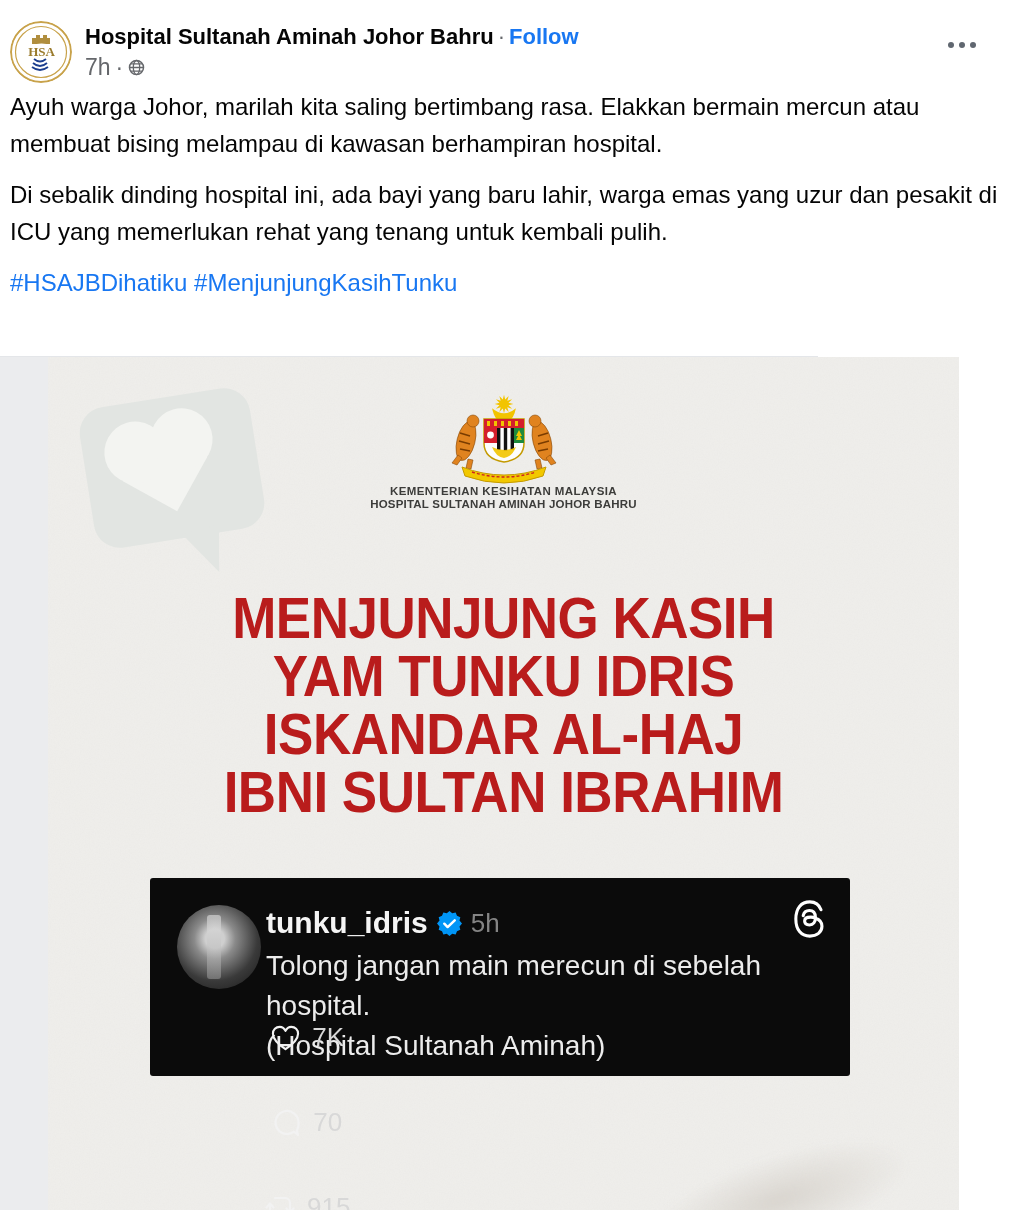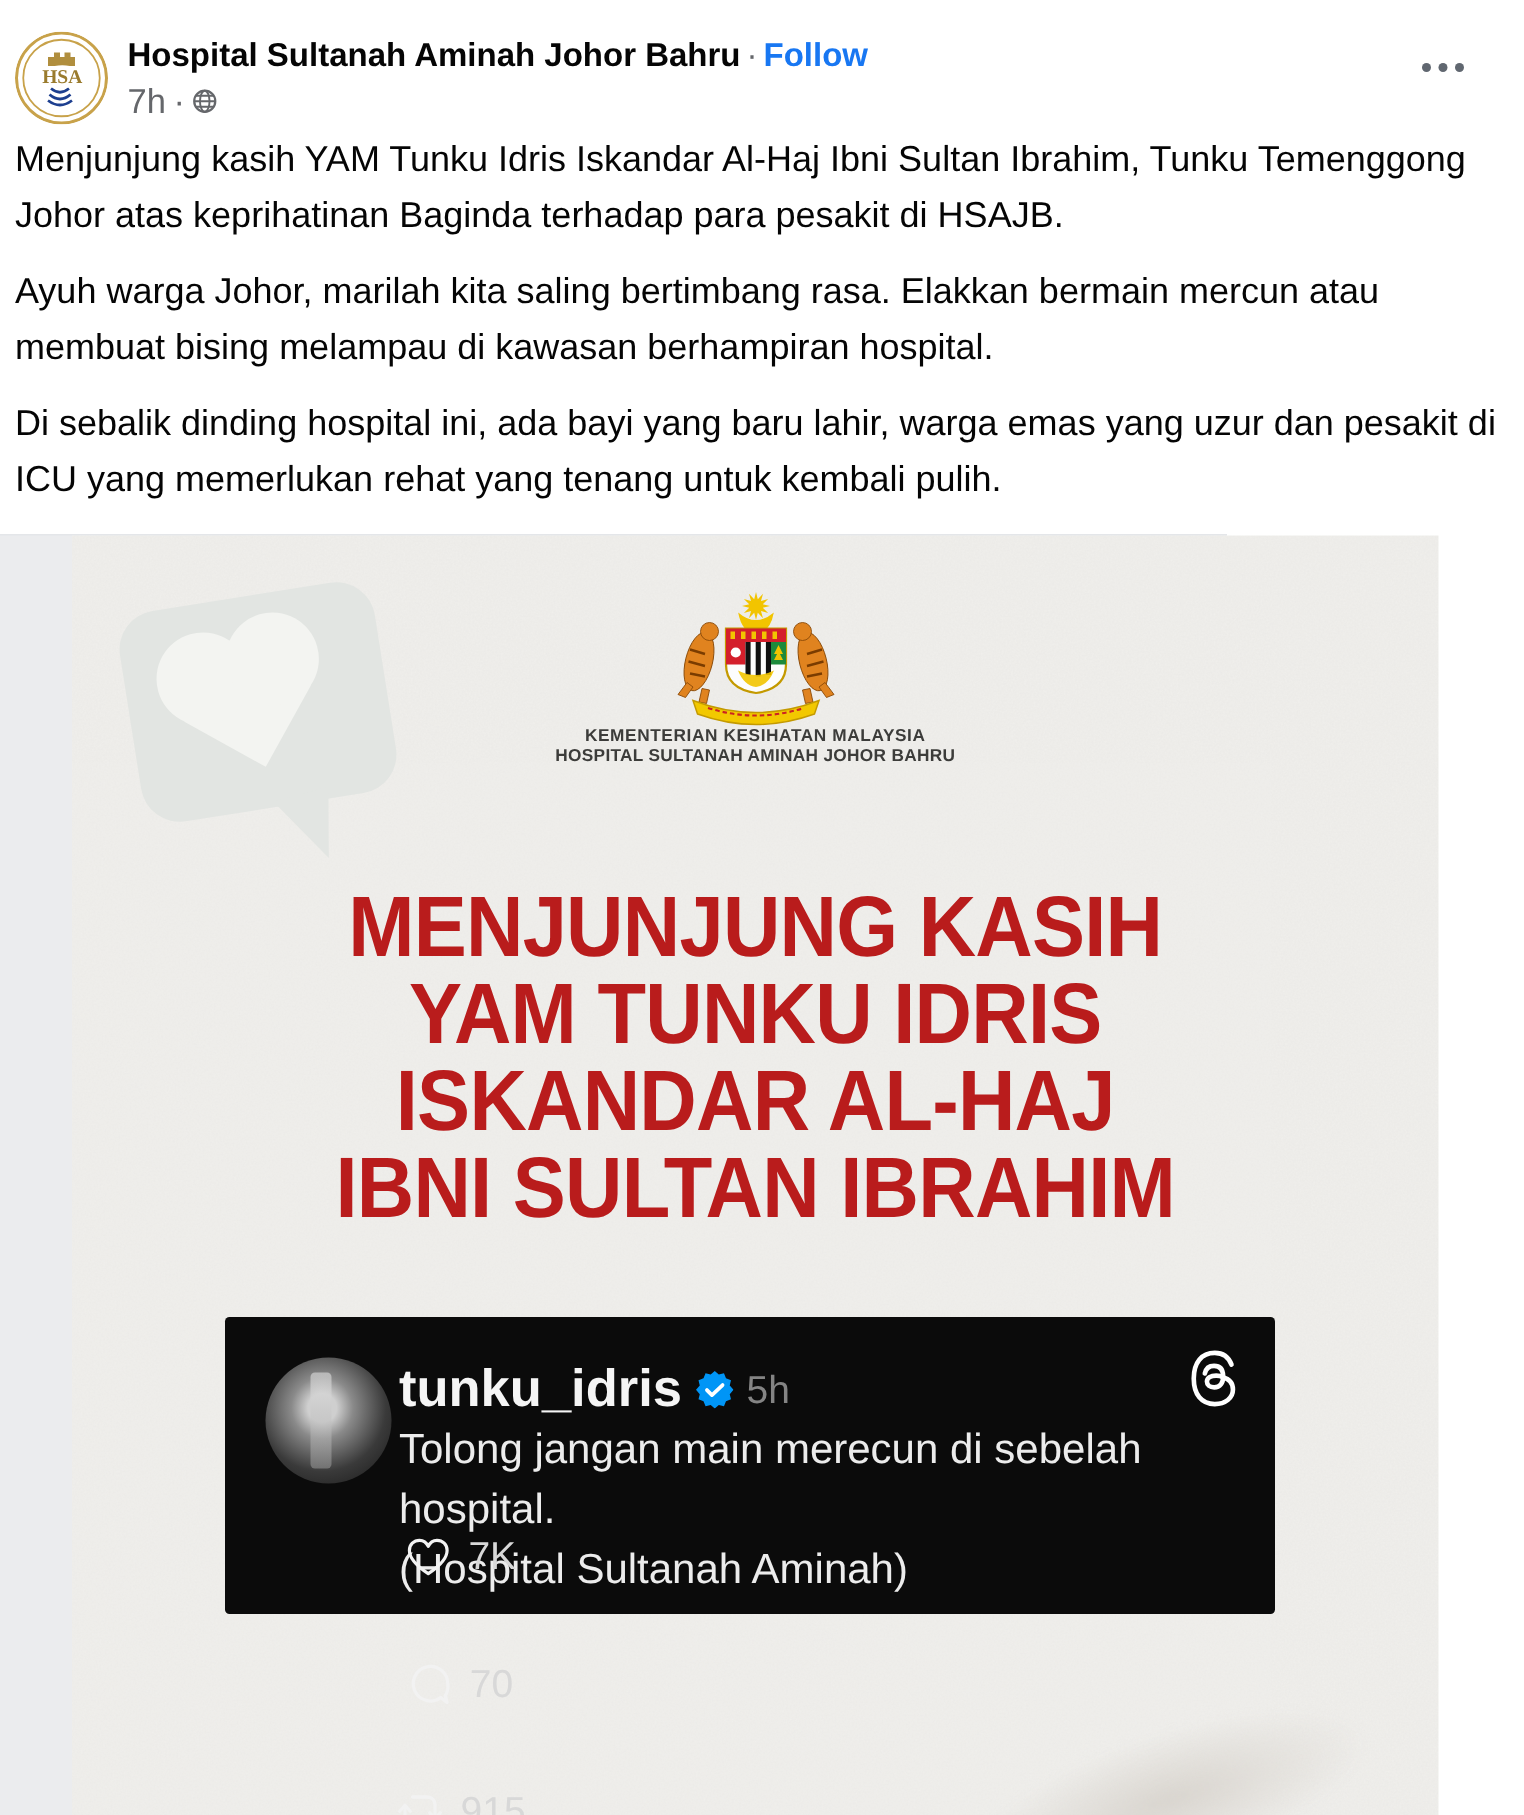--- a/index.html
+++ b/index.html
@@ -44,21 +44,21 @@
 
   
   .headline{position:absolute;left:0;right:0;top:233px;text-align:center;color:#b91c1c;font-weight:900;font-size:53px;line-height:58px;letter-spacing:-.5px;}
   .headline div{transform:scaleY(1.08);}
 
   
   .tcard{position:absolute;left:102px;top:521px;width:700px;height:198px;background:#0b0b0b;border-radius:3px;color:#ececec;}
   .t-avatar{position:absolute;left:27px;top:27px;width:84px;height:84px;border-radius:50%;background:radial-gradient(circle at 45% 40%, #cfcfcf 0 14%, #8a8a8a 30%, #3a3a3a 62%, #151515 100%);}
   .t-avatar::after{content:"";position:absolute;left:36%;top:12%;width:16%;height:76%;background:linear-gradient(#e8e8e8,#9a9a9a);opacity:.55;border-radius:3px;}
   .t-head{position:absolute;left:116px;top:28px;display:flex;align-items:center;gap:9px;}
-  .t-user{font-size:35px;font-weight:bold;color:#f5f5f5;}
+  .t-user{font-size:30px;font-weight:bold;color:#f5f5f5;}
   .t-time{font-size:26px;color:#848484;}
   .t-body{position:absolute;left:116px;top:68px;font-size:28px;line-height:40px;color:#ececec;}
   .t-logo{position:absolute;right:26px;top:22px;}
   .t-stats{position:absolute;left:114px;top:144px;display:flex;align-items:center;gap:54px;flex-direction:column;}
   .stat{display:flex;align-items:center;gap:11px;cursor:pointer;}
   .stat span{font-size:26px;color:#d8d8d8;}
 
   
   .bottom-shape{position:absolute;right:40px;bottom:-34px;width:280px;height:90px;border-radius:50%;background:radial-gradient(ellipse at center,#d9d5cf 0%,rgba(217,213,207,0)70%);transform:rotate(-18deg);filter:blur(3px);}
 </style>
@@ -96,21 +96,20 @@
       </div>
     </div>
     <div class="more" aria-label="More options">
       <i></i>
         <i></i>
         <i></i>
     </div>
   </div>
 
   <div class="body-text">
-    <p>Menjunjung kasih YAM Tunku Idris Iskandar Al-Haj Ibni Sultan Ibrahim, Tunku Temenggong Johor atas keprihatinan Baginda terhadap para pesakit di HSAJB.</p>
     <p>Ayuh warga Johor, marilah kita saling bertimbang rasa. Elakkan bermain mercun atau membuat bising melampau di kawasan berhampiran hospital.</p>
     <p>Di sebalik dinding hospital ini, ada bayi yang baru lahir, warga emas yang uzur dan pesakit di ICU yang memerlukan rehat yang tenang untuk kembali pulih.</p>
     <div class="hashtags">
       <span>#HSAJBDihatiku</span>
       <span>#MenjunjungKasihTunku</span>
     </div>
   </div>
 
   <div class="photo">
     <div class="paper">

